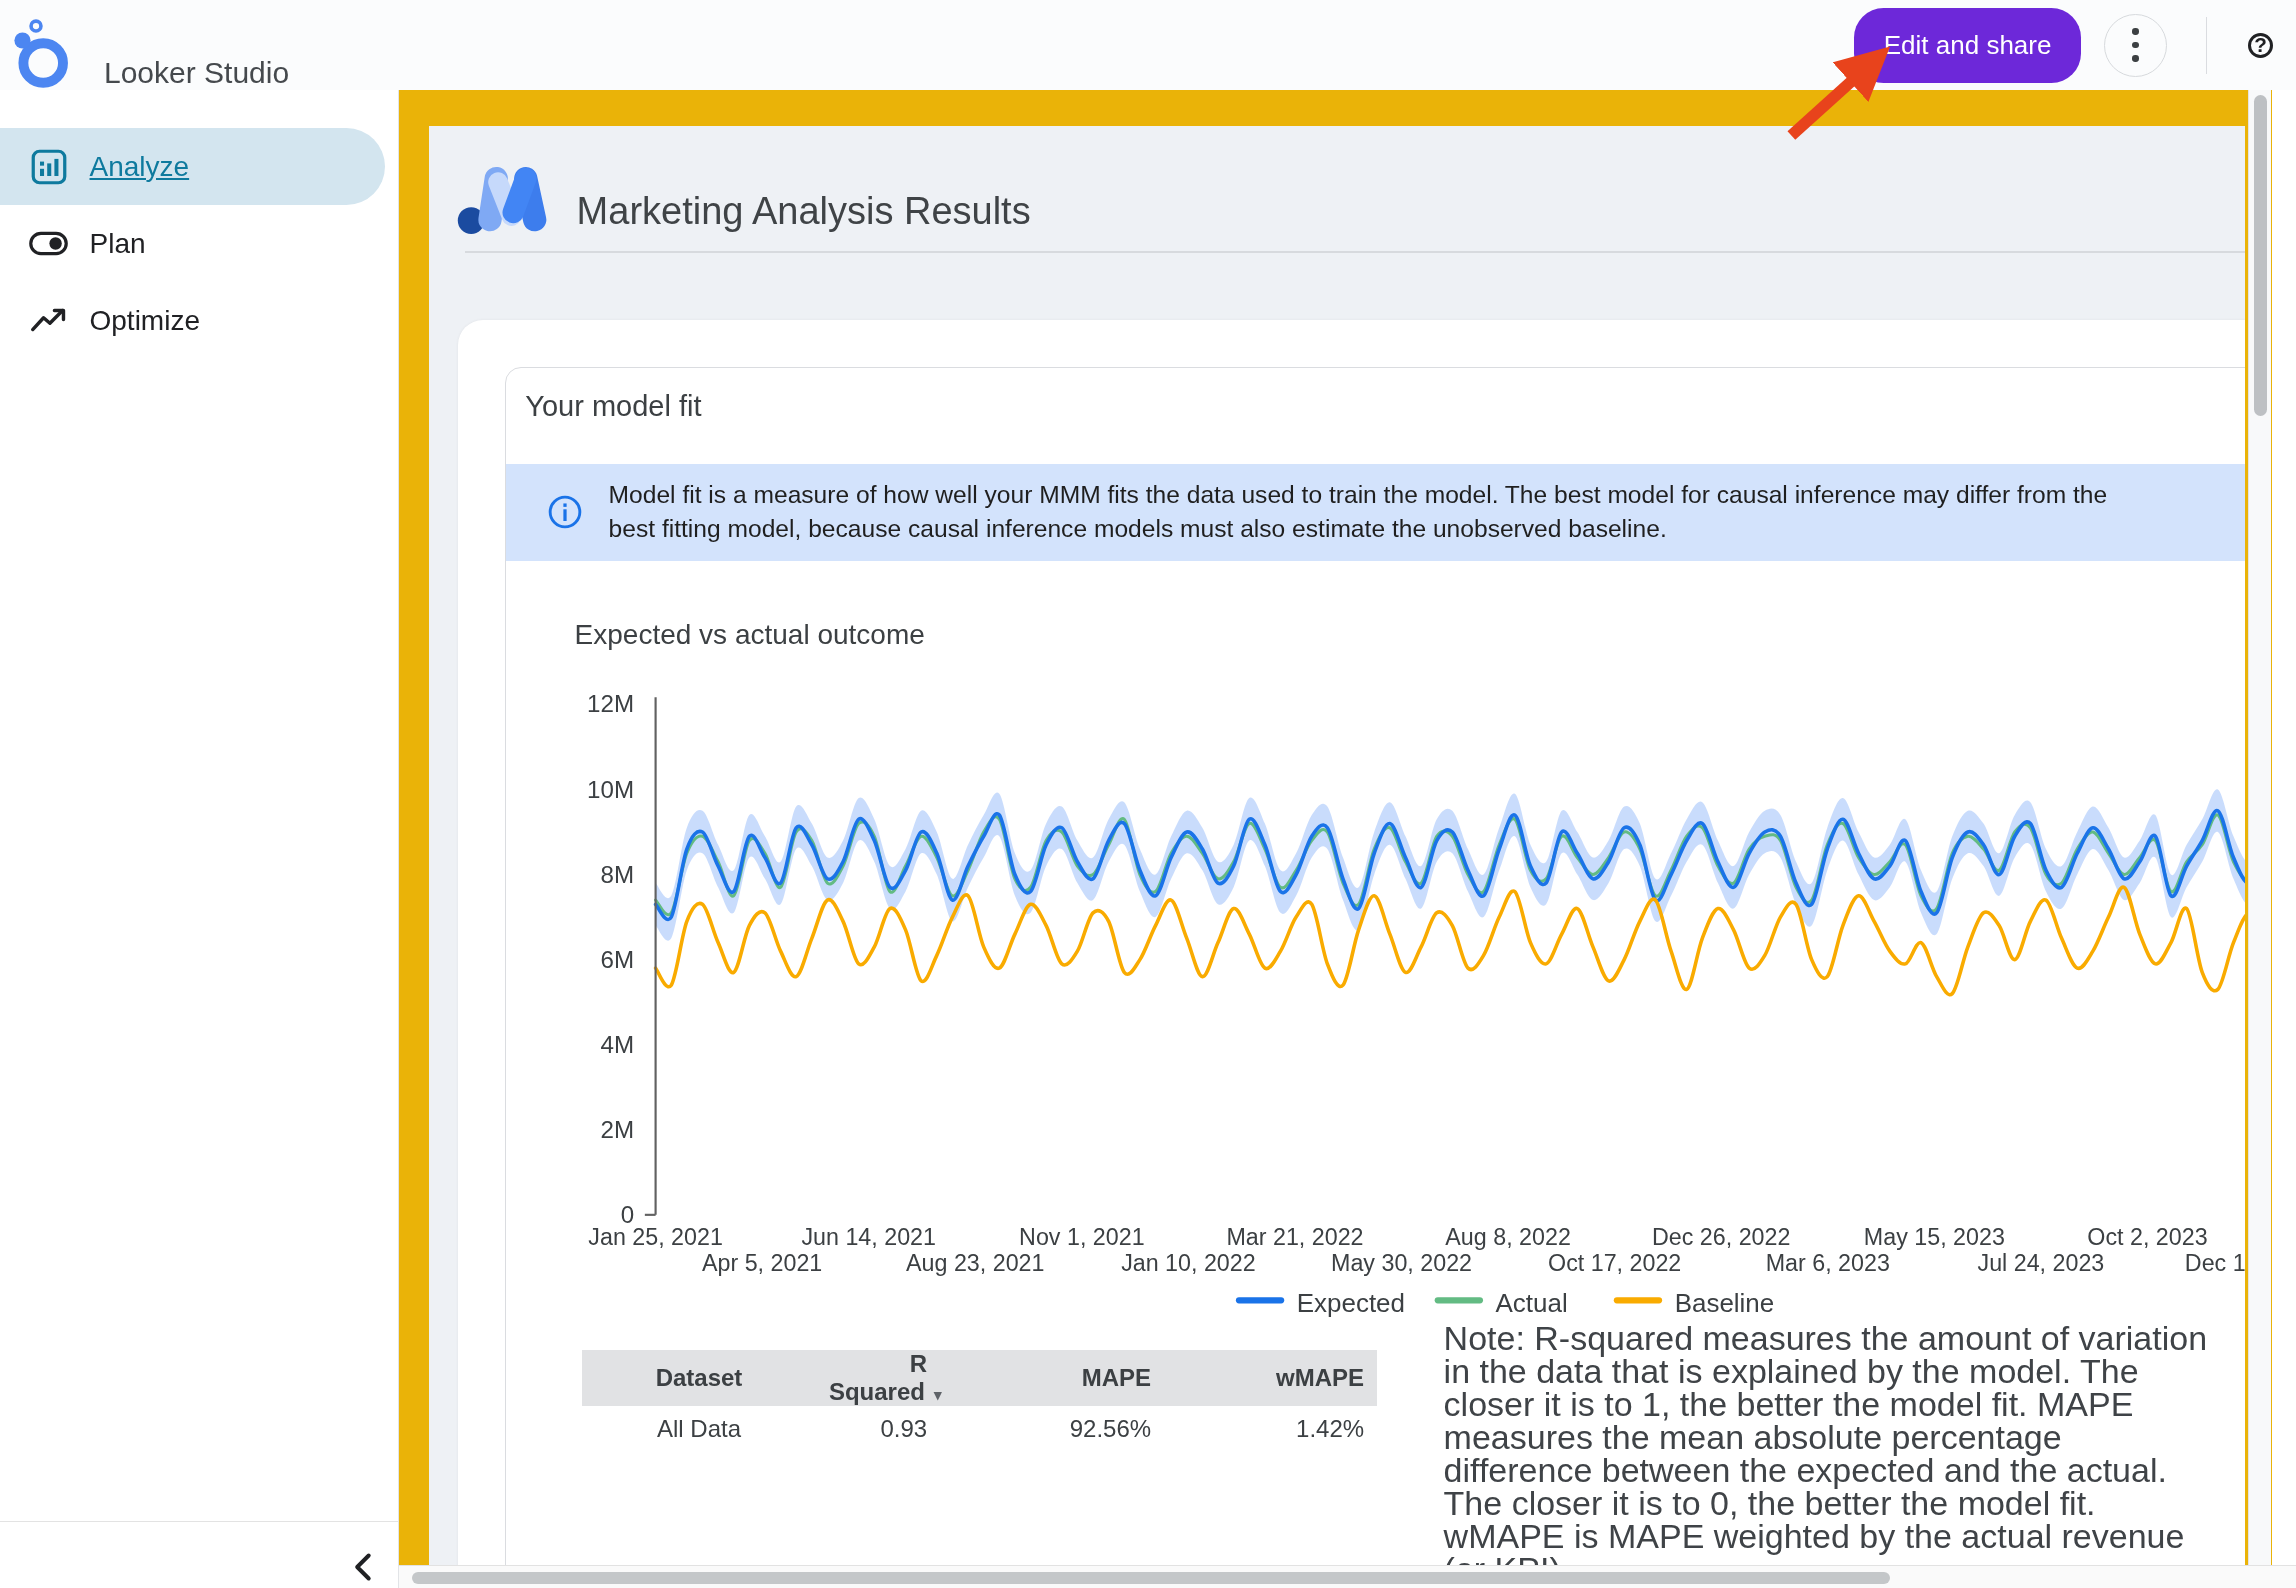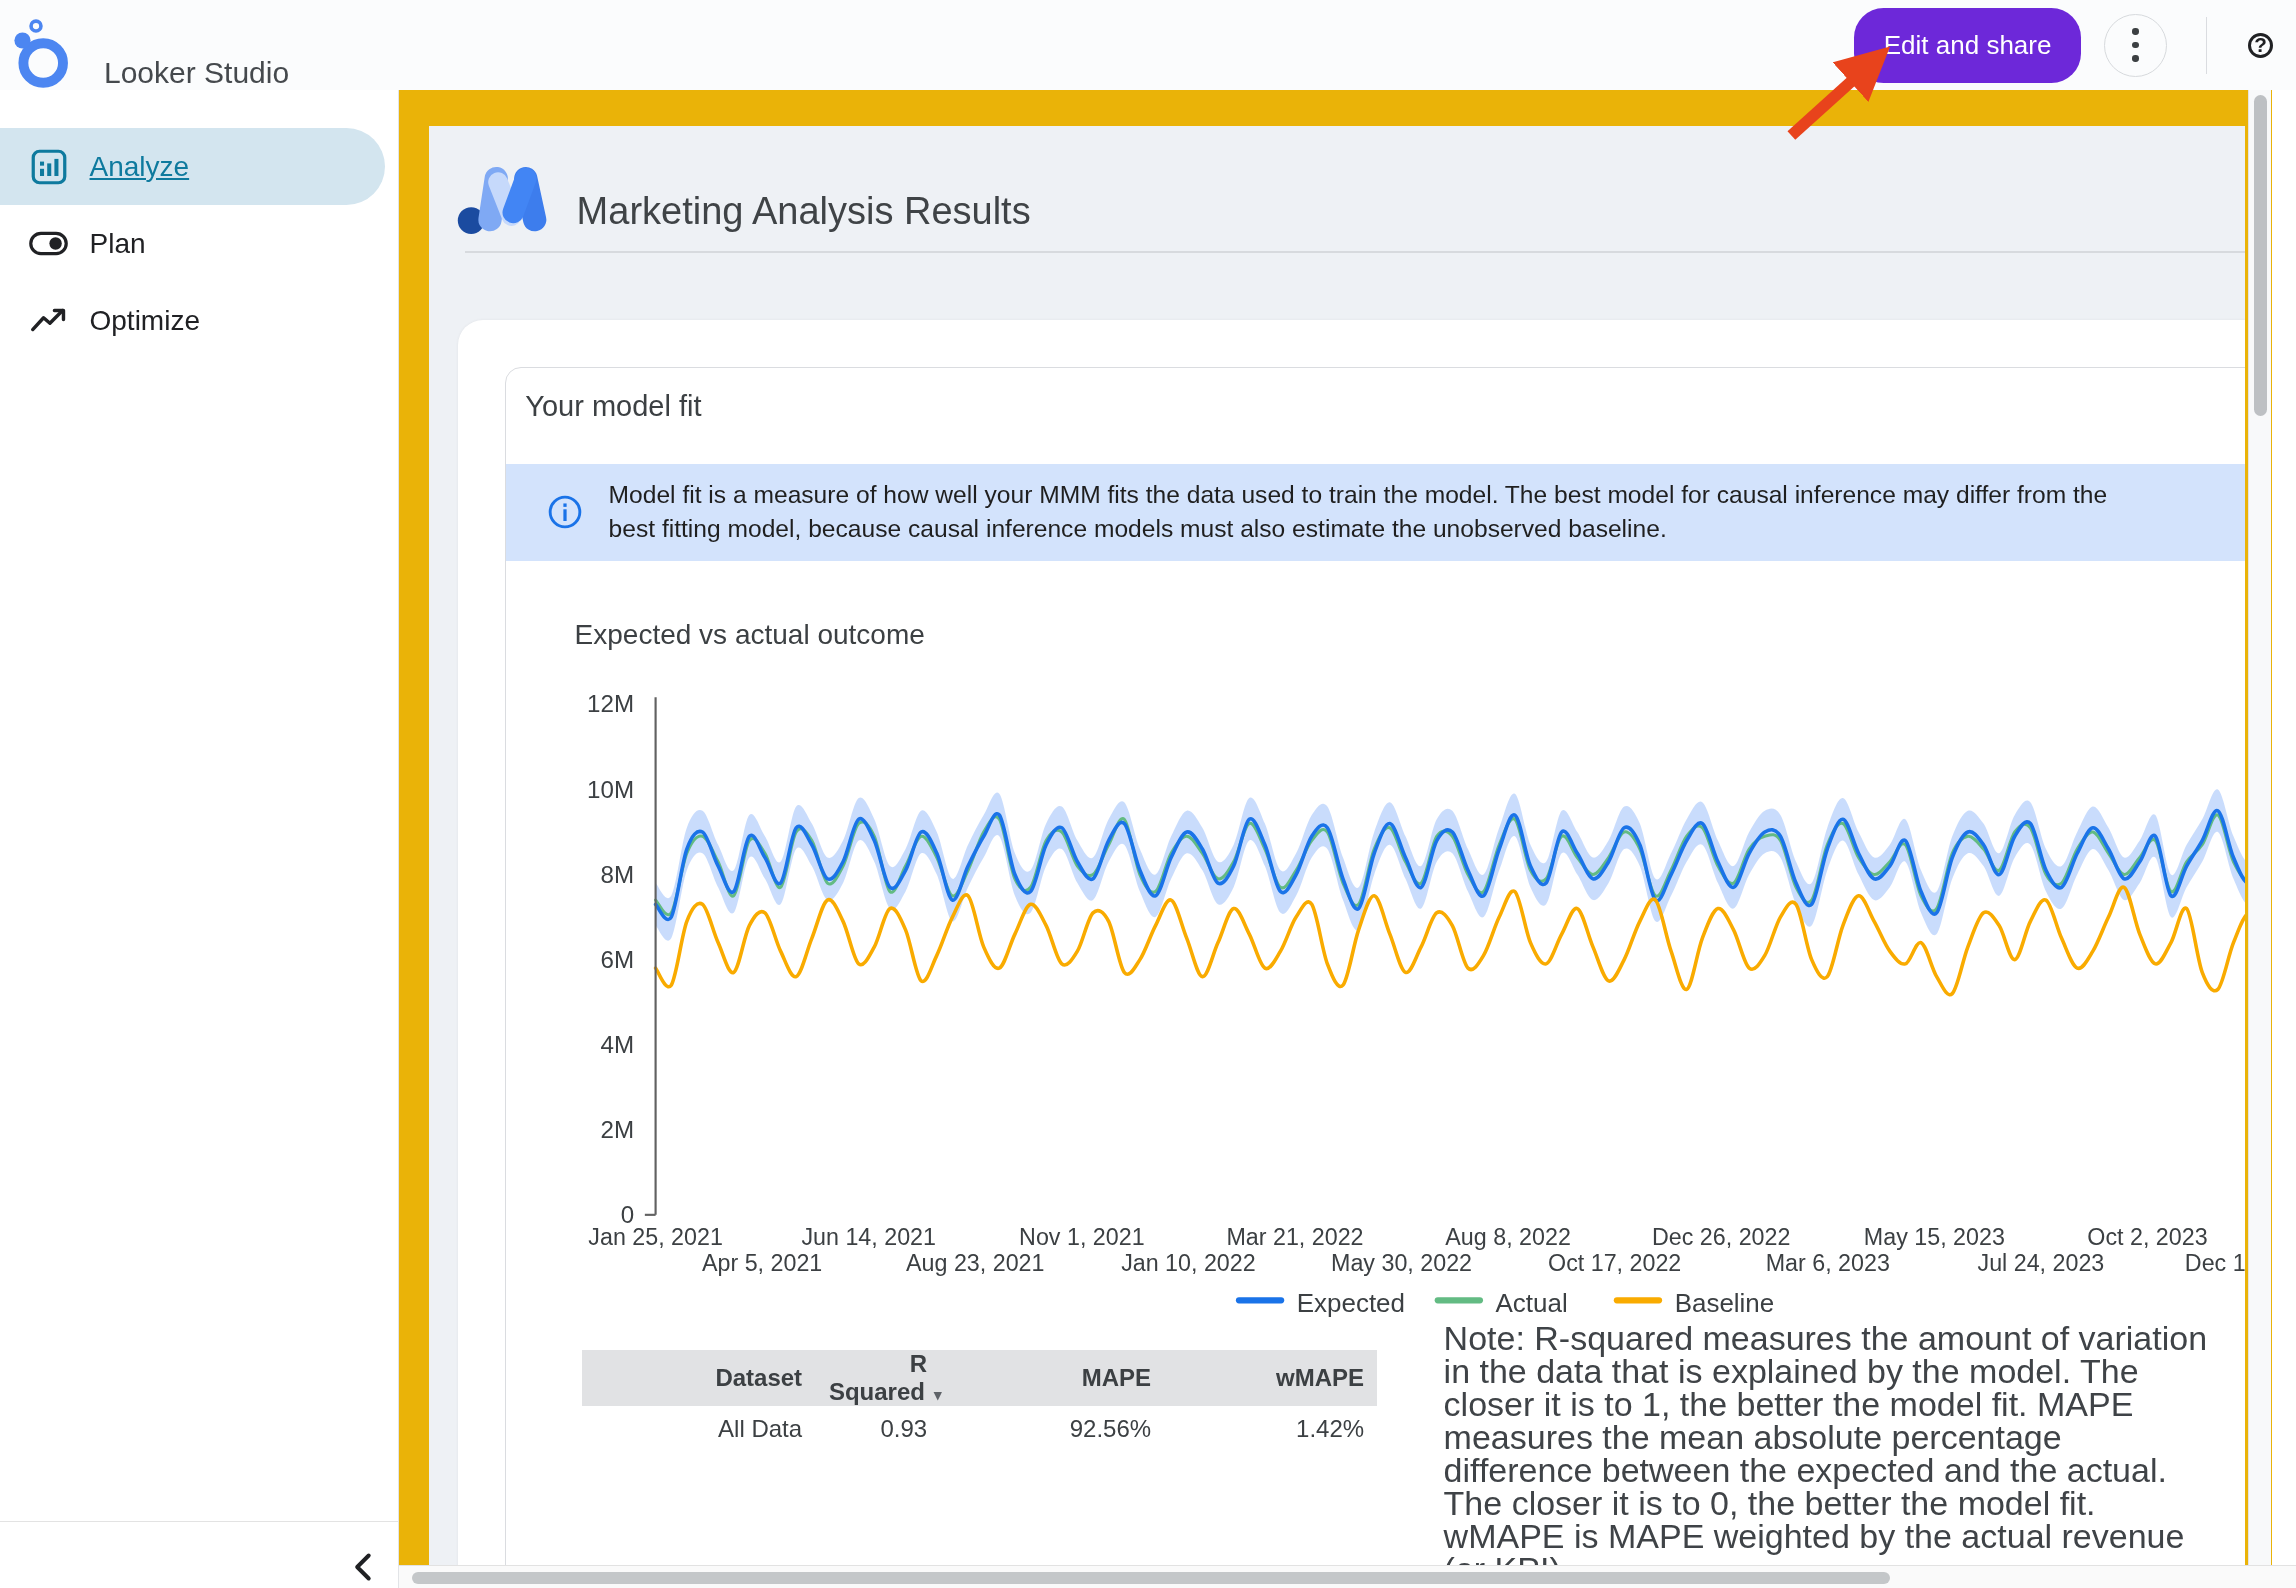--- a/index.html
+++ b/index.html
@@ -58,21 +58,21 @@
 
   .chart-heading { position:absolute; left:69px; top:251px; font-size:28px; color:#3c4043; }
   .chart-svg { position:absolute; left:69px; top:322px; }
 
   
   .fit-table { position:absolute; left:76px; top:982px; width:795px; border-collapse:collapse;
     table-layout:fixed; background:#fff; }
   .fit-table th { background:#e1e2e4; height:41px; font-size:24px; font-weight:700; color:#3c4043; }
   .fit-table td { height:47px; font-size:24px; color:#3c4043; border-bottom:0.9px solid #e3e5e8; }
   .fit-table th, .fit-table td { padding:0 12.5px 0 14.3px; }
-  .col-left { text-align:right; } .col-right { text-align:right; }
+  .col-left { text-align:center; } .col-right { text-align:right; }
   .sort-caret { font-size:15px; color:#5f6368; margin-left:9px; }
   .table-empty { position:absolute; left:76px; top:1070px; width:795px; height:125px; background:#fff; }
 
   .note { position:absolute; left:938px; top:954px; width:772px; font-size:34px;
     line-height:33px; color:#3f4347; }
 
   
   .vscroll { position:absolute; left:1849px; top:0; width:23px; height:1499px;
     background:#f8f9fa; border-left:0.9px solid #e4e4e4; z-index:30; }
   .vscroll .thumb { position:absolute; left:4.5px; top:4.5px; width:13.4px; height:321px;

